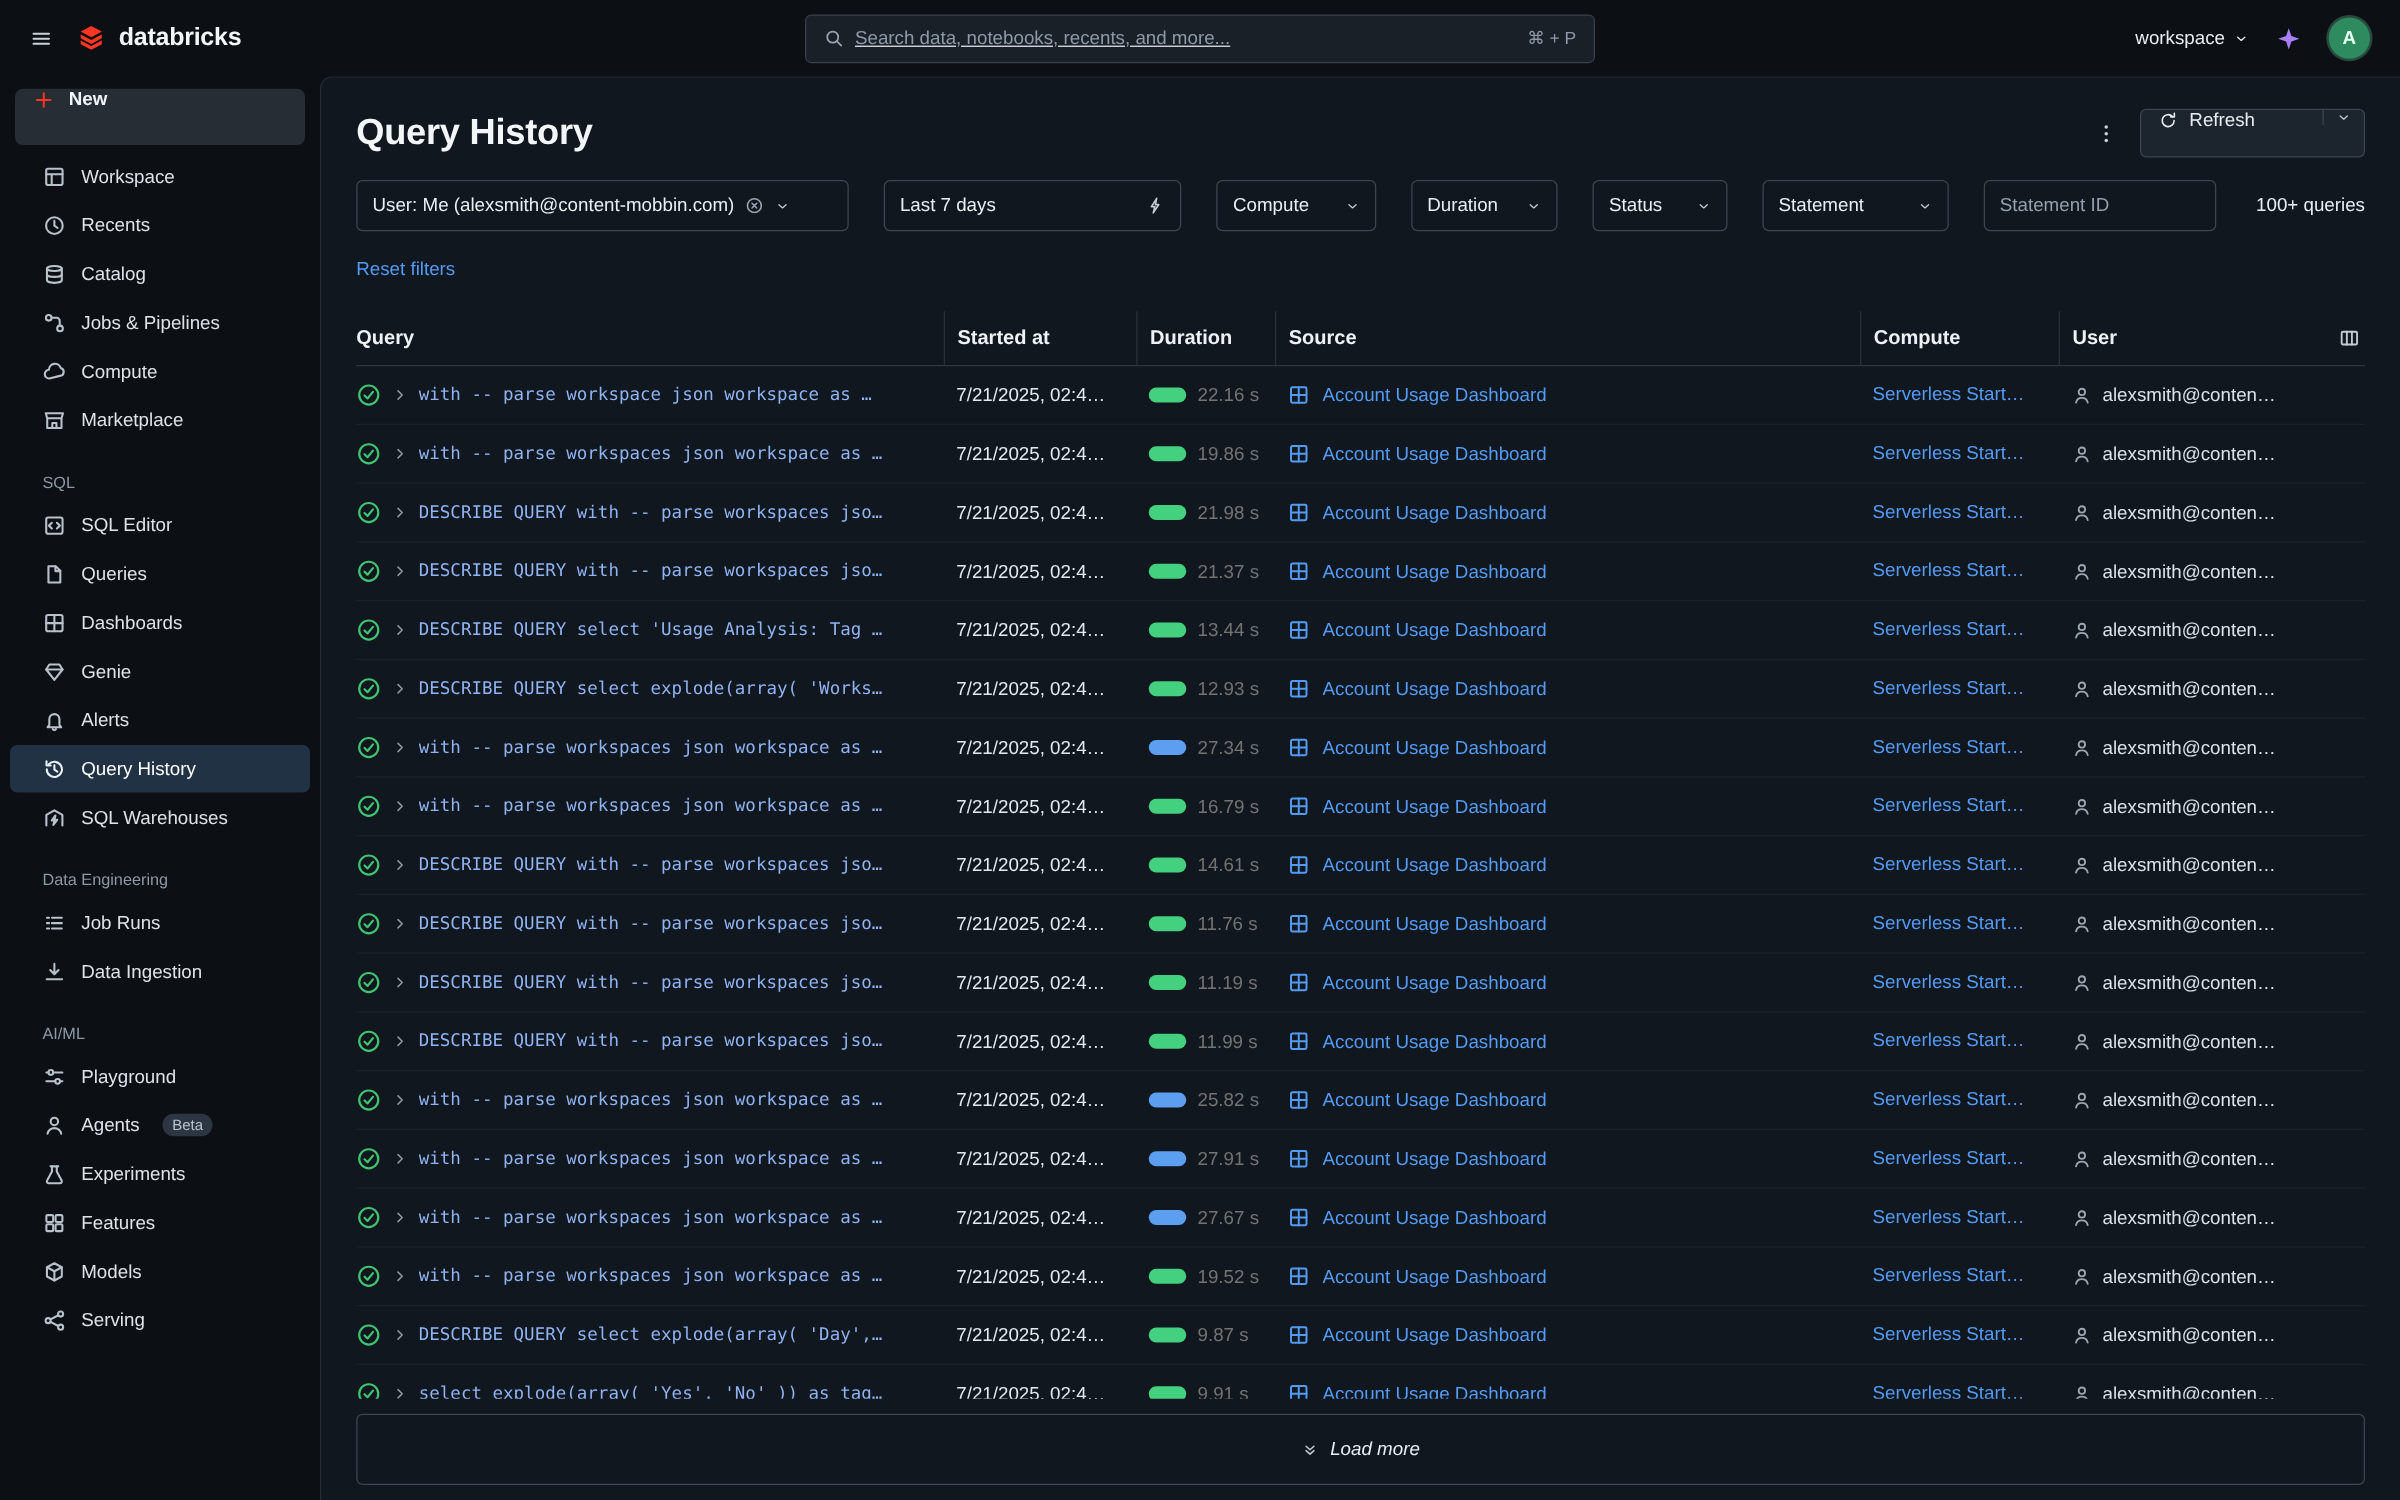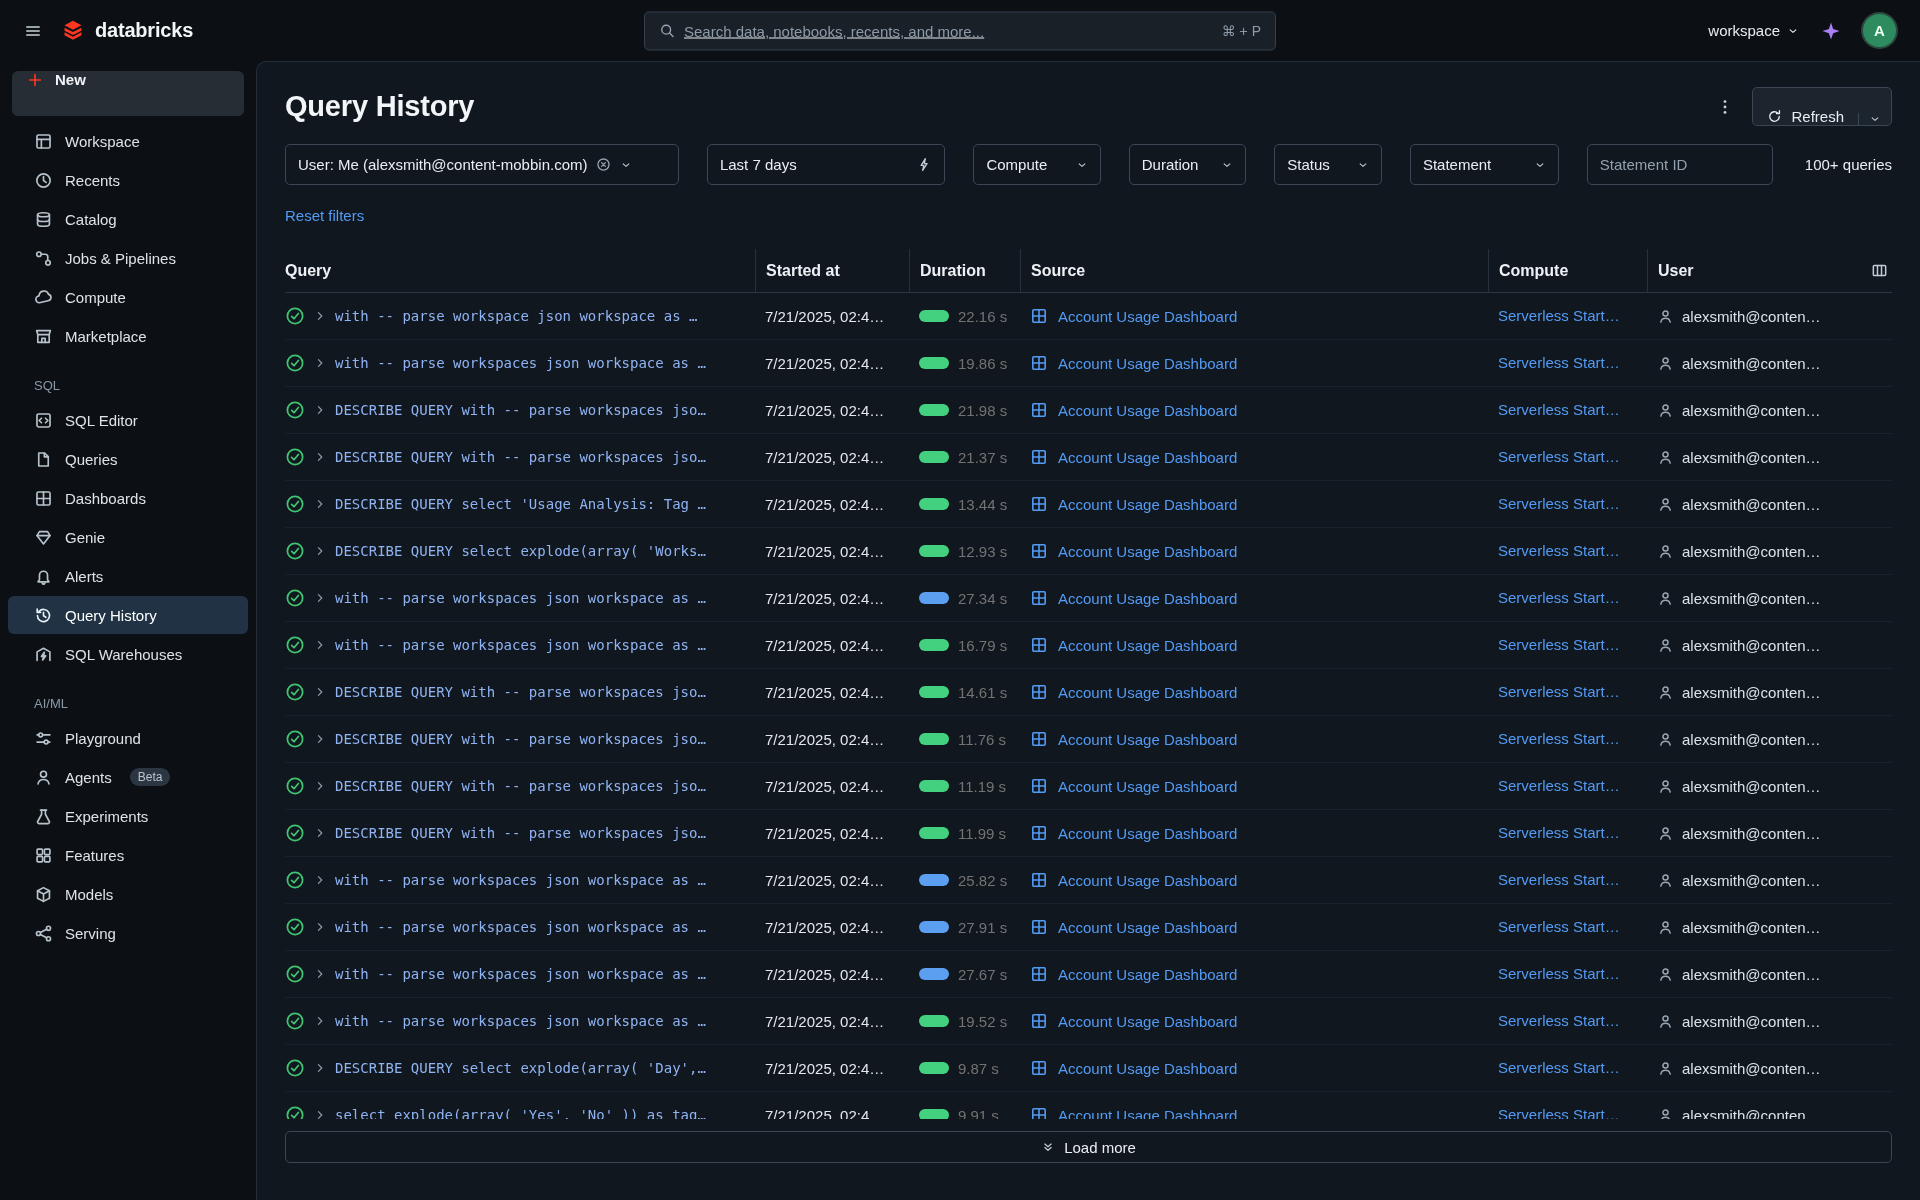--- a/index.html
+++ b/index.html
@@ -47,21 +47,21 @@
   .nav-icon svg{width:100%;height:100%;}
   .nav-item.active{background:#203244;color:#fff;}
   .nav-item.active .nav-icon{color:#e8f0f8;}
   .nav-badge{margin-left:6px;background:#2c3642;color:#b9c4cf;font-size:12px;padding:2px 8px;border-radius:10px;}
 
   
   .panel{grid-area:main;background:var(--bg-panel);border-top-left-radius:10px;border-top:1px solid #232e3a;border-left:1px solid #232e3a;padding:0 28px;overflow:hidden;}
   .title-row{display:flex;align-items:center;margin-top:25px;}
   h1{font-size:29px;font-weight:700;color:#f3f6f9;letter-spacing:-0.2px;}
   .title-actions{margin-left:auto;display:flex;align-items:center;gap:14px;}
-  .refresh-split{display:flex;align-items:flex-end;height:39px;border:1px solid #3a4653;border-radius:5px;background:#1c242d;overflow:hidden;}
+  .refresh-split{display:flex;align-items:flex-start;height:39px;border:1px solid #3a4653;border-radius:5px;background:#1c242d;overflow:hidden;gap:40px;}
   .refresh-main{display:flex;align-items:center;gap:9px;padding:0 14px;background:none;border:none;color:#e8edf2;font-size:15px;font-family:inherit;cursor:pointer;}
   .refresh-caret{width:33px;display:flex;align-items:center;justify-content:center;background:none;border:none;border-left:1px solid #3a4653;color:#c3ccd4;cursor:pointer;}
 
   .filters{display:flex;align-items:center;gap:28px;margin-top:18px;}
   .chip{height:41px;border:1px solid #3b4754;border-radius:5px;display:flex;align-items:center;gap:9px;padding:0 12px;font-size:15px;color:#e9eef3;background:transparent;cursor:pointer;}
   .chip.between{justify-content:space-between;}
   .chip-label{white-space:nowrap;overflow:hidden;}
   .chip .dim{color:#c3ccd4;}
   .w-user{width:400px;}
   .w-range{width:242px;}
@@ -98,21 +98,21 @@
   .dtext{font-size:15px;color:#737373;white-space:nowrap;}
   .c-source{display:flex;align-items:center;gap:10px;overflow:hidden;color:var(--link-blue);}
   .src-ic{width:18px;height:18px;flex:none;}
   .src-ic svg{width:100%;height:100%;}
   .link{color:var(--link-blue);text-decoration:none;font-size:15px;white-space:nowrap;overflow:hidden;cursor:pointer;}
   .c-compute{overflow:hidden;}
   .c-user{display:flex;align-items:center;gap:8px;overflow:hidden;padding-right:6px;}
   .user-ic{width:17px;height:17px;color:#9aa6b2;flex:none;}
   .user-ic svg{width:100%;height:100%;}
   .utext{font-size:15px;color:#dbe2e9;white-space:nowrap;overflow:hidden;}
-  .load-more{margin-top:12px;width:100%;height:32px;border:1px solid #3a4653;border-radius:5px;background:transparent;color:#e9eef3;font-size:15px;font-family:inherit;display:flex;align-items:center;justify-content:center;gap:9px;cursor:pointer;}
+  .load-more{margin-top:12px;width:100%;height:57px;border:1px solid #3a4653;border-radius:5px;background:transparent;color:#e9eef3;font-size:15px;font-family:inherit;display:flex;align-items:center;justify-content:center;gap:9px;cursor:pointer;font-style:italic;}
   .load-more .ic{color:#c3ccd4;}
 </style>
 </head>
 <body>
 
 <header class="topbar">
   <button class="icon-btn">
     <span class="ic ic-18">
         <svg viewBox="0 0 16 16" fill="none" stroke="currentColor" stroke-width="1.4" stroke-linecap="round" stroke-linejoin="round">
           <path d="M2.5 4.5h11M2.5 8h11M2.5 11.5h11"></path>
@@ -320,20 +320,45 @@
                 <path d="M2.6 13V5.8L8 2.8l5.4 3V13"></path>
                 <path d="M8.7 6.2L6.2 9.6h1.9l-.8 3 2.6-3.5H8z"></path>
               </svg>
             </span>
     <span class="nav-label">SQL Warehouses</span>
 
   </div>
 </div>
   </div>
 
+  <div class="nav-section">
+    <div class="nav-section-title">Data Engineering</div>
+    <div class="nav-items">
+  <div class="nav-item">
+    <span class="nav-icon">
+              <svg viewBox="0 0 16 16" fill="none" stroke="currentColor" stroke-width="1.4" stroke-linecap="round" stroke-linejoin="round">
+                <path d="M3 4.4h1.4M6.4 4.4H13M3 8h1.4M6.4 8H13M3 11.6h1.4M6.4 11.6H13"></path>
+              </svg>
+            </span>
+    <span class="nav-label">Job Runs</span>
+
+  </div>
+
+  <div class="nav-item">
+    <span class="nav-icon">
+              <svg viewBox="0 0 16 16" fill="none" stroke="currentColor" stroke-width="1.4" stroke-linecap="round" stroke-linejoin="round">
+                <path d="M8 2.6v6.8M5.2 6.8L8 9.6l2.8-2.8"></path>
+                <path d="M2.8 13h10.4"></path>
+              </svg>
+            </span>
+    <span class="nav-label">Data Ingestion</span>
+
+  </div>
+</div>
+  </div>
 
   <div class="nav-section">
     <div class="nav-section-title">AI/ML</div>
     <div class="nav-items">
   <div class="nav-item">
     <span class="nav-icon">
               <svg viewBox="0 0 16 16" fill="none" stroke="currentColor" stroke-width="1.4" stroke-linecap="round" stroke-linejoin="round">
                 <path d="M2.6 5h1.5M7.4 5h6M2.6 11h5.9M12 11h1.4"></path>
                 <circle cx="5.6" cy="5" r="1.6"></circle>
                 <circle cx="10.2" cy="11" r="1.6"></circle>

